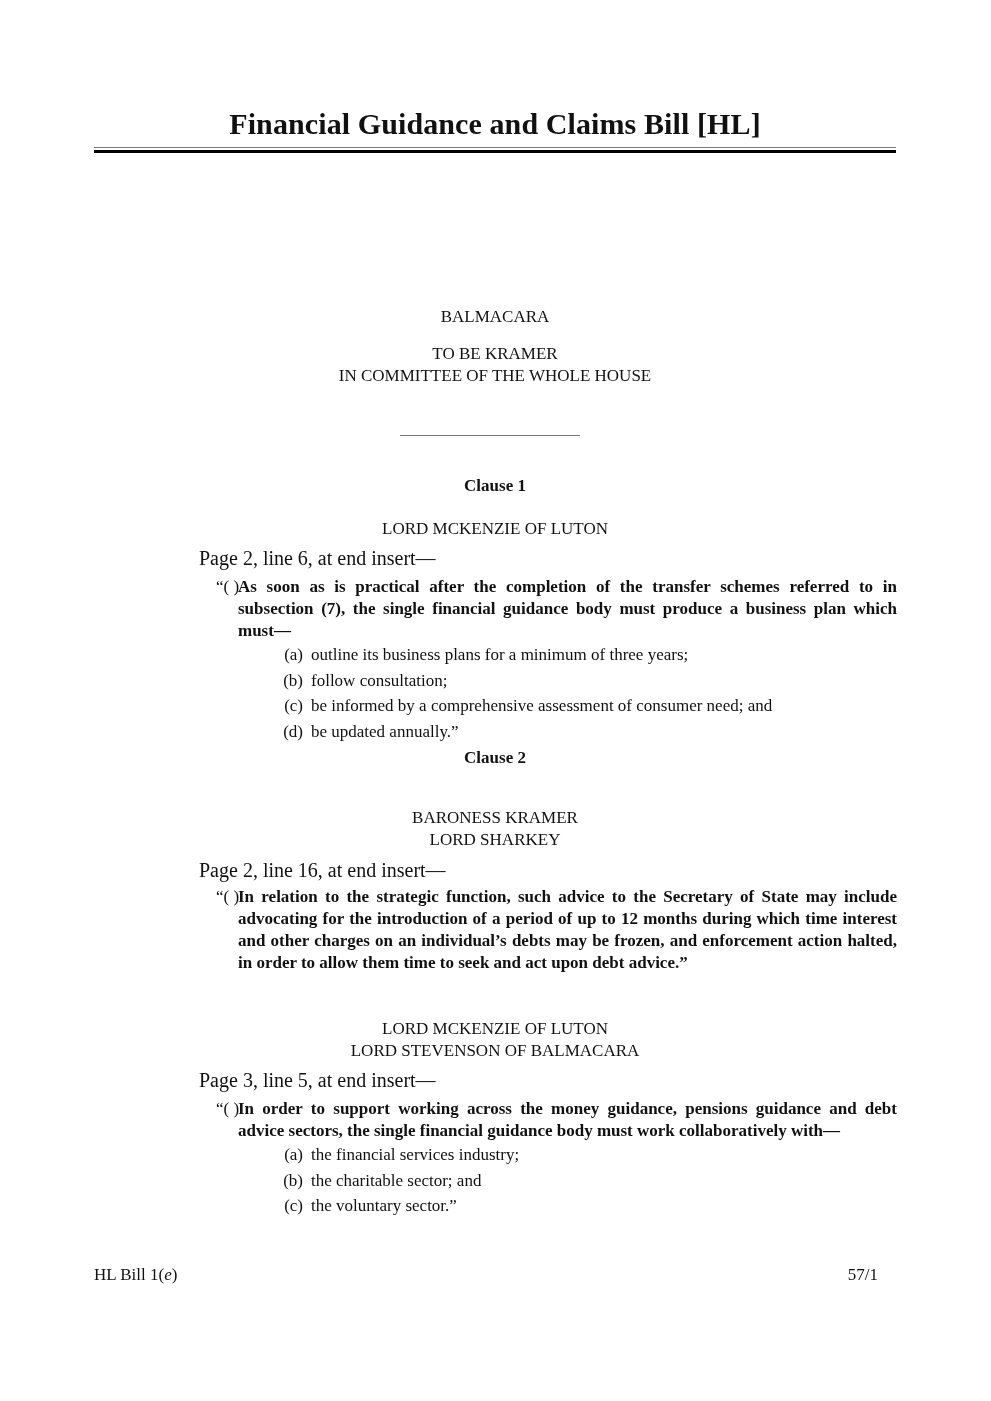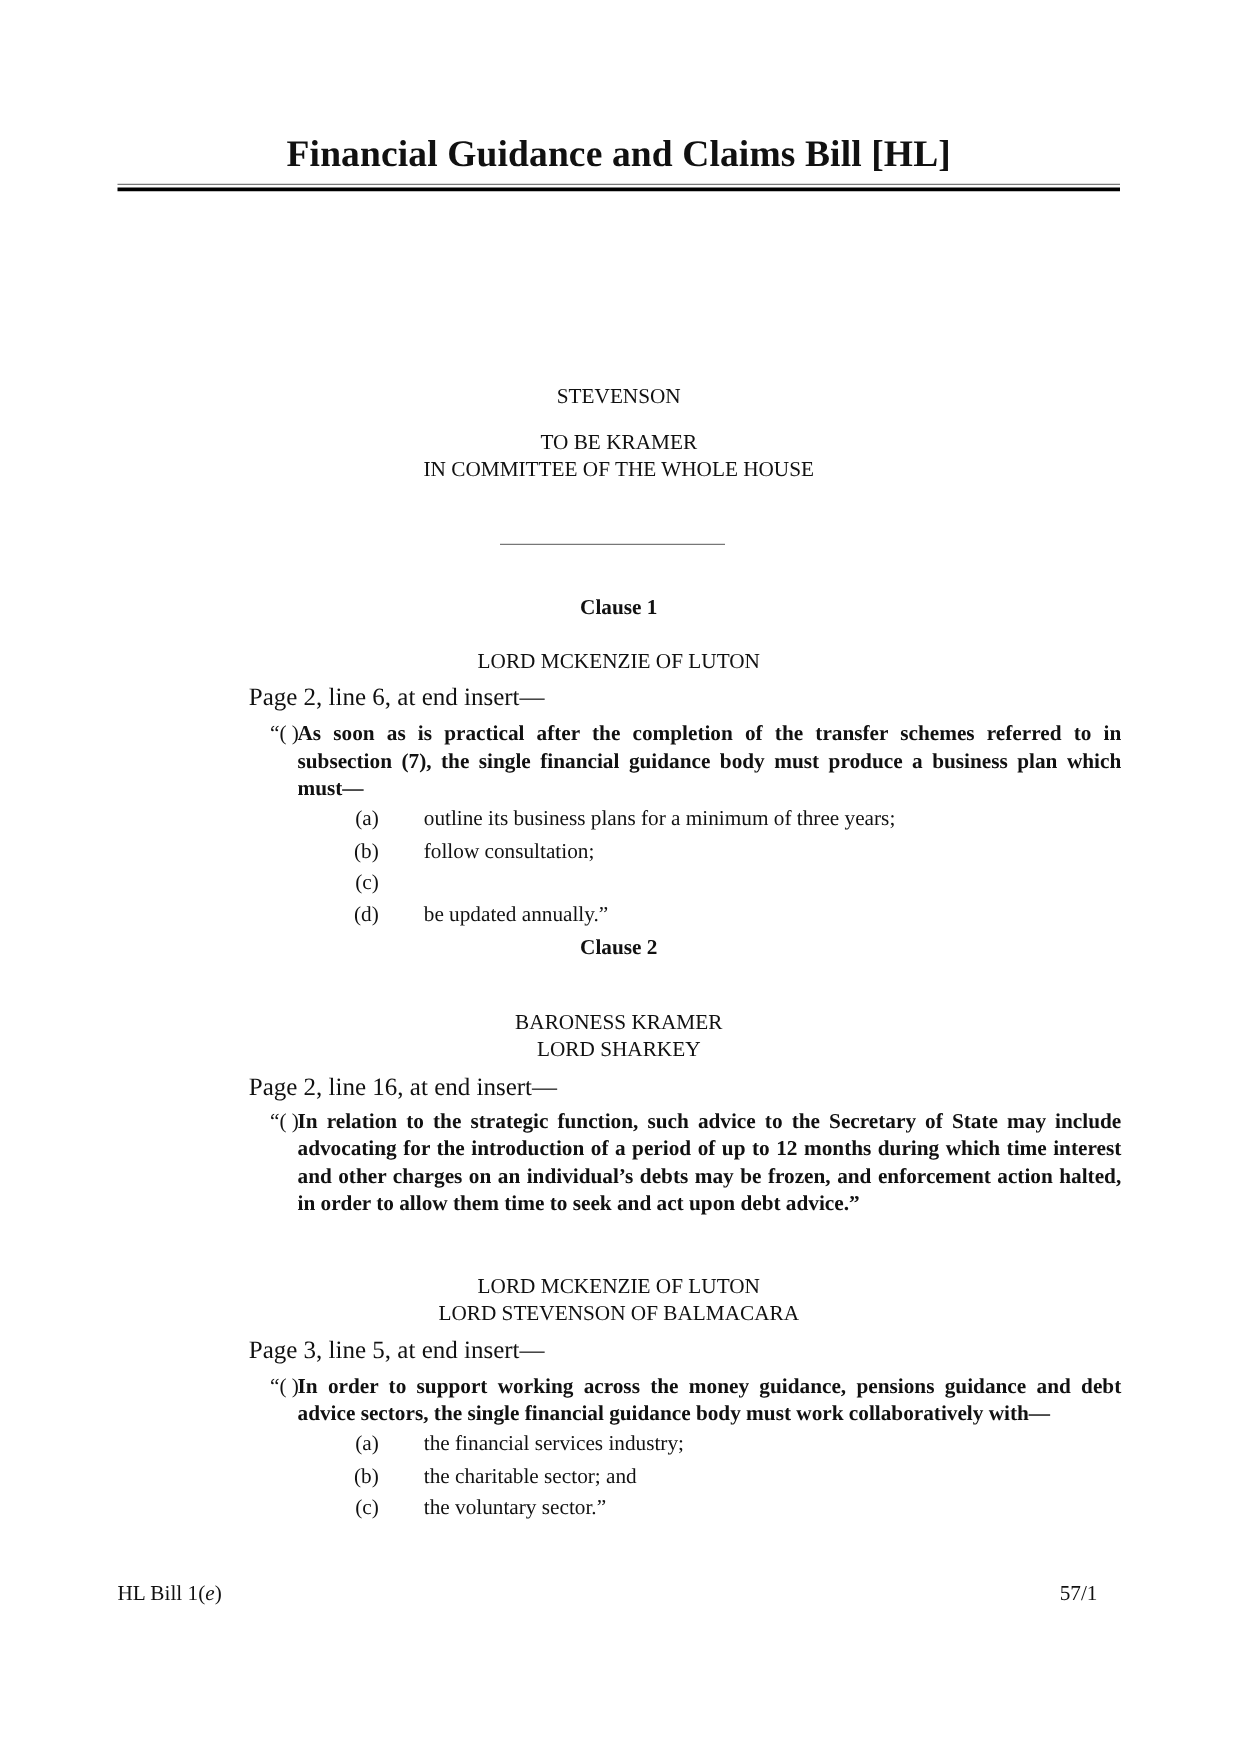--- a/index.html
+++ b/index.html
@@ -92,21 +92,20 @@
     }
     .sub-label {
       position: absolute;
       left: 0;
       width: 87px;
       text-align: right;
     }
     .sub-text {
       position: absolute;
       left: 95px;
-      margin-left: 28px;
     }
     .footer-left {
       position: absolute;
       left: 94px;
       top: 1264px;
       font-size: 17px;
       line-height: 22px;
     }
     .footer-right {
       position: absolute;
@@ -117,21 +116,21 @@
     }
     .italic { font-style: italic; }
   </style>
 </head>
 <body>
 
 <div class="page-title">Financial Guidance and Claims Bill [HL]</div>
 <div class="rule-thin"></div>
 <div class="rule-thick"></div>
 
-<div class="center-line" style="top:306px;">STEVENSON</div>
+<div class="center-line" style="top:306px;">BALMACARA</div>
 <div class="center-line" style="top:343px;">TO BE KRAMER</div>
 <div class="center-line" style="top:365px;">IN COMMITTEE OF THE WHOLE HOUSE</div>
 <div class="separator"></div>
 
 <div class="center-line clause-heading" style="top:475px;">Clause 1</div>
 <div class="center-line" style="top:518px;">LORD MCKENZIE OF LUTON</div>
 <div class="instruction" style="top:547px;">Page 2, line 6, at end insert—</div>
 
 <div class="quote-block" style="top:576px;">
   <span class="quote-mark">“( )</span>
@@ -140,20 +139,21 @@
     <div class="sub-item">
       <span class="sub-label">(a)</span>
       <span class="sub-text">outline its business plans for a minimum of three years;</span>
     </div>
     <div class="sub-item">
       <span class="sub-label">(b)</span>
       <span class="sub-text">follow consultation;</span>
     </div>
     <div class="sub-item">
       <span class="sub-label">(c)</span>
+      <span class="sub-text">be informed by a comprehensive assessment of consumer need; and</span>
     </div>
     <div class="sub-item">
       <span class="sub-label">(d)</span>
       <span class="sub-text">be updated annually.”</span>
     </div>
   </div>
 </div>
 
 <div class="center-line clause-heading" style="top:747px;">Clause 2</div>
 <div class="center-line" style="top:807px;">BARONESS KRAMER</div>

